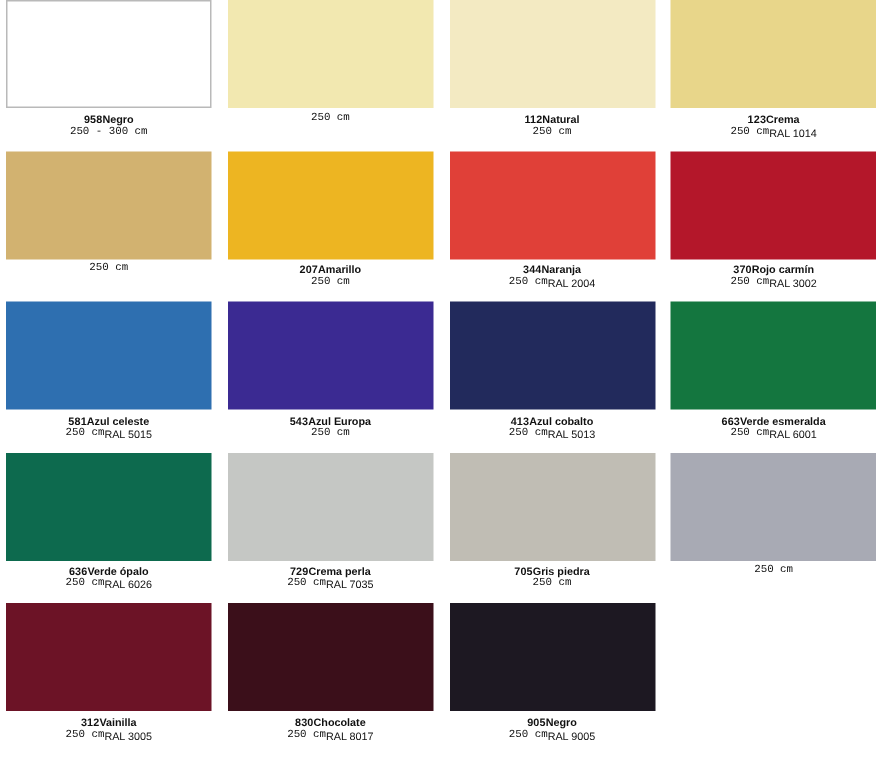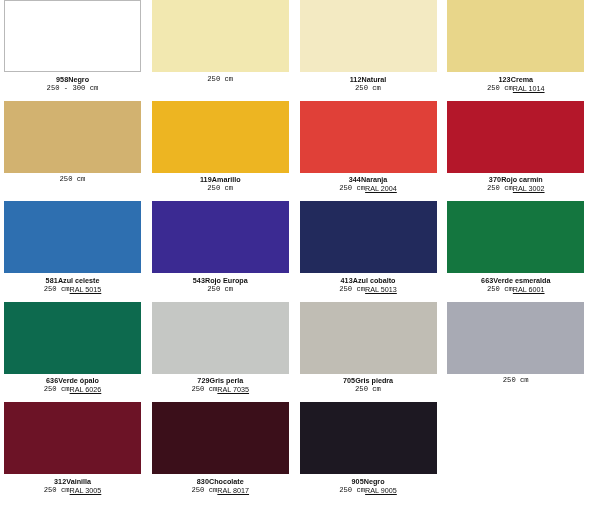--- a/index.html
+++ b/index.html
@@ -58,21 +58,20 @@
     font-weight: bold;
     text-align: right;
   }
   .meta .width {
     font-weight: normal;
     font-family: Liberation Mono, monospace;
   }
   .meta .ral {
     font-weight: normal;
     text-align: right;
-    text-decoration: underline;
   }
   .row-gap {
     height: 8px;
   }
 </style>
 </head>
 <body>
 
 <div id="sheet">
     <div class="row">
@@ -133,21 +132,21 @@
           <div class="line">
             <span class="width">250 cm</span>
             <span class="ral"></span>
           </div>
         </div>
       </div>
       <div class="cell">
         <div class="swatch" style="background: rgb(237, 181, 34);"></div>
         <div class="meta">
           <div class="line">
-            <span class="code">119</span>
+            <span class="code">207</span>
             <span class="name">Amarillo</span>
           </div>
           <div class="line">
             <span class="width">250 cm</span>
             <span class="ral"></span>
           </div>
         </div>
       </div>
       <div class="cell">
         <div class="swatch" style="background: rgb(224, 64, 56);"></div>
@@ -189,21 +188,21 @@
             <span class="width">250 cm</span>
             <span class="ral">RAL 5015</span>
           </div>
         </div>
       </div>
       <div class="cell">
         <div class="swatch" style="background: rgb(59, 42, 146);"></div>
         <div class="meta">
           <div class="line">
             <span class="code">543</span>
-            <span class="name">Rojo Europa</span>
+            <span class="name">Azul Europa</span>
           </div>
           <div class="line">
             <span class="width">250 cm</span>
             <span class="ral"></span>
           </div>
         </div>
       </div>
       <div class="cell">
         <div class="swatch" style="background: rgb(34, 42, 92);"></div>
         <div class="meta">
@@ -244,21 +243,21 @@
             <span class="width">250 cm</span>
             <span class="ral">RAL 6026</span>
           </div>
         </div>
       </div>
       <div class="cell">
         <div class="swatch" style="background: rgb(197, 199, 196);"></div>
         <div class="meta">
           <div class="line">
             <span class="code">729</span>
-            <span class="name">Gris perla</span>
+            <span class="name">Crema perla</span>
           </div>
           <div class="line">
             <span class="width">250 cm</span>
             <span class="ral">RAL 7035</span>
           </div>
         </div>
       </div>
       <div class="cell">
         <div class="swatch" style="background: rgb(192, 189, 180);"></div>
         <div class="meta">

